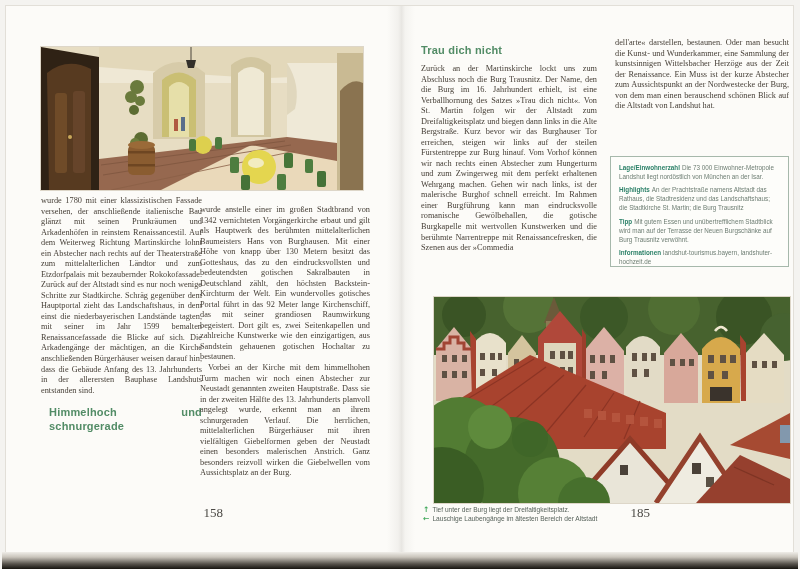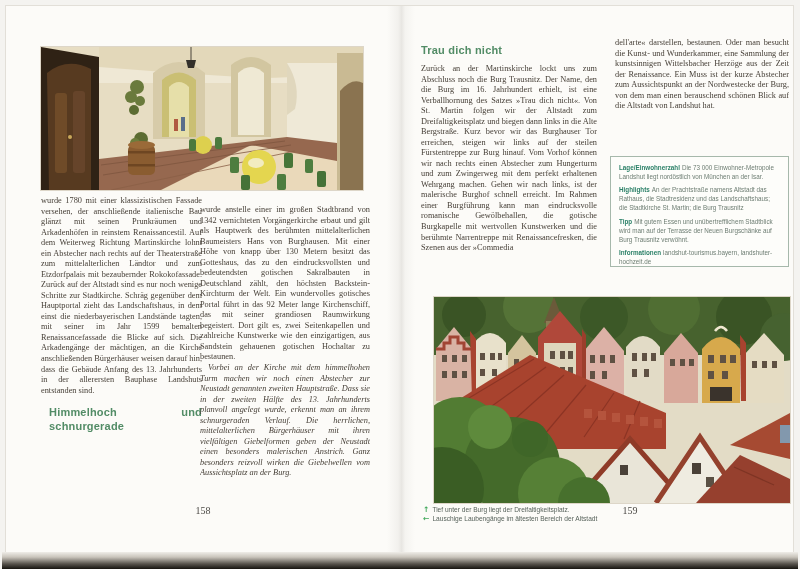--- a/index.html
+++ b/index.html
@@ -24,21 +24,21 @@
   .photo {
     position:absolute; overflow:hidden;
     box-shadow:0 0 0 1px #ddd6c8;
   }
   .photo svg { display:block; }
   .txtcol {
     position:absolute; color:#474038; font-size:8.3px; line-height:1.27;
     text-align:justify; overflow:hidden;
   }
   .txtcol p { margin:0; }
-  .txtcol p.indent { text-indent:8px;font-style:italic; }
+  .txtcol p.indent { text-indent:8px; }
   .green-head {
     font-family:"Liberation Sans", sans-serif; font-weight:bold;
     color:#528c66; font-size:11px; letter-spacing:0.2px; margin:0;
   }
   .head-left { margin:10px 0 7px 0;padding-left:8px; }
   .head-right { position:absolute; left:421px; top:44px; width:180px; }
   .infobox {
     position:absolute; left:610px; top:156px; width:179px; height:111px;
     box-sizing:border-box; border:1px solid #a6b8ab; background:#fdfdfa;
     padding:7px 8px 5px 8px; overflow:hidden;
@@ -50,22 +50,22 @@
   .caption-row {
     position:absolute; left:423px; width:330px;
     font-family:"Liberation Sans", sans-serif; font-size:6.6px; color:#57625b;
     white-space:nowrap;
   }
   .caption-row .arr {
     color:#41a85b; font-weight:bold; font-size:7.6px; margin-right:3px;
     font-family:"DejaVu Sans", sans-serif;
   }
   .pagenum {
-    position:absolute; top:505px; width:40px; text-align:center;
-    font-size:10px; color:#4c4a46;
+    position:absolute; top:505px; width:40px; text-align:right;
+    font-size:13px; color:#4c4a46;
   }
 </style>
 </head>
 <body>
 
 <div class="spread"></div>
 <div class="gutter"></div>
 
 <div class="photo" style="left:41px; top:47px; width:322px; height:143px;">
   <svg width="322" height="143" viewBox="0 0 322 143">
@@ -304,15 +304,15 @@
   </svg>
 </div>
 
 <div class="caption-row" style="top:505px;">
   <span class="arr">↑</span><span>Tief unter der Burg liegt der Dreifaltigkeitsplatz.</span>
 </div>
 <div class="caption-row" style="top:514px;">
   <span class="arr">←</span><span>Lauschige Laubengänge im ältesten Bereich der Altstadt</span>
 </div>
 
-<div class="pagenum" style="left:610px;">159</div>
+<div class="pagenum" style="left:610px;">185</div>
 
 <div class="book-edge"></div>
 
 </body></html>

